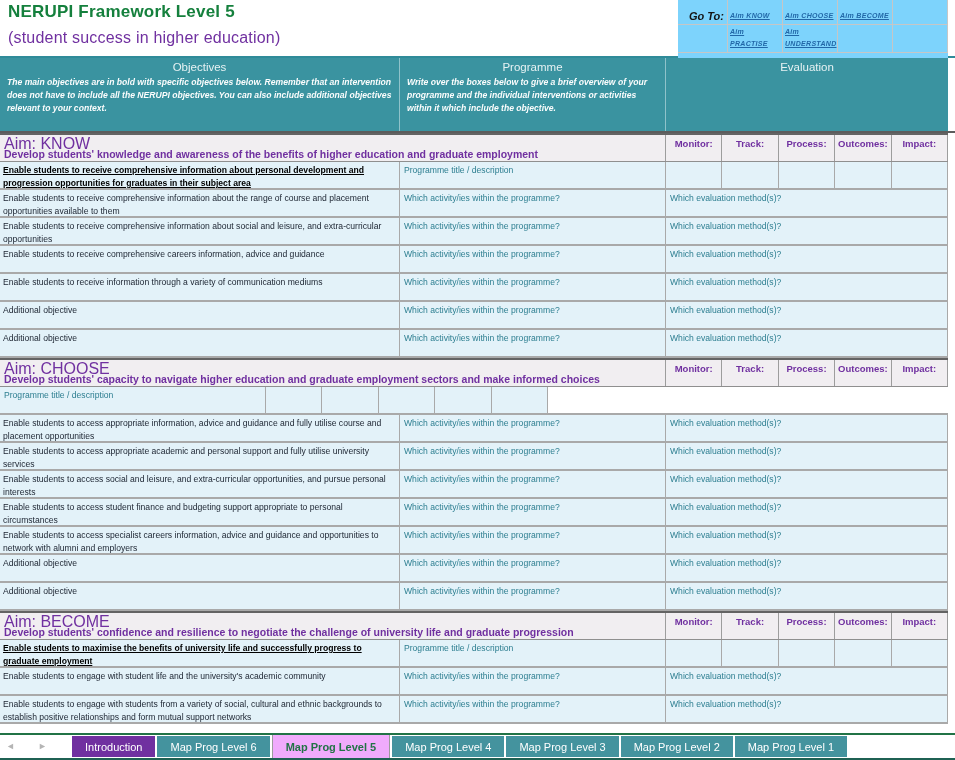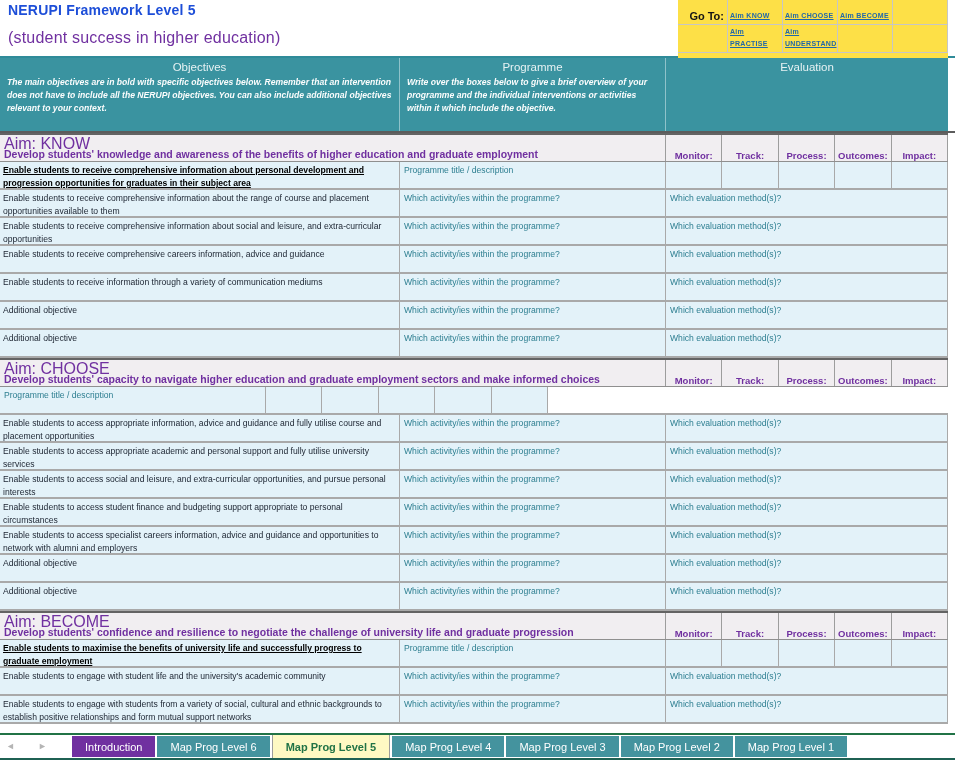--- a/index.html
+++ b/index.html
@@ -1,26 +1,26 @@
 <!DOCTYPE html>
 <html><head>
 <meta charset="utf-8">
 <style>
   html,body{margin:0;padding:0;background:#fff;}
   .app{position:relative;width:955px;height:760px;overflow:hidden;background:#fff;
        font-family:"Liberation Sans",sans-serif;}
 
   
   .topbar{position:relative;height:58px;border-bottom:2px solid #2f8b99;box-sizing:border-box;background:#fff;}
-  .title1{position:absolute;left:8px;top:2px;font-size:14px;font-weight:bold;color:#1d4ed8;letter-spacing:.2px;}
+  .title1{position:absolute;left:8px;top:2px;font-size:17px;font-weight:bold;color:#15803d;letter-spacing:.2px;}
   .title2{position:absolute;left:8px;top:29px;font-size:16px;font-weight:normal;color:#7030a0;letter-spacing:.2px;}
 
-  .goto{position:absolute;top:0;right:7px;width:270px;height:69px;background:#fde047;
+  .goto{position:absolute;top:0;right:7px;width:270px;height:69px;background:#7dd3fc;
         border-bottom:3px solid #1d7f8e;box-sizing:border-box;
-        display:grid;grid-template-columns:50px 55px 55px 55px 55px;grid-template-rows:25px 28px;}
+        display:grid;grid-template-columns:50px 55px 55px 55px 55px;grid-template-rows:25px 28px;font-style:italic;}
   .gcell{border-right:1px solid #c6c6c6;border-bottom:1px solid #c6c6c6;box-sizing:border-box;
          display:flex;align-items:flex-end;padding:1px 2px 2px 2px;overflow:hidden;}
   .glabel{font-size:11px;font-weight:bold;color:#141414;justify-content:flex-end;padding-right:3px;}
   .glink{font-size:7px;font-weight:bold;color:#2268a8;text-decoration:underline;line-height:1.7;
          letter-spacing:.3px;cursor:pointer;}
 
   
   .band{position:relative;height:75px;display:flex;background:#fff;border-bottom:2px solid #5c5c5c;box-sizing:border-box;}
   .bcol{box-sizing:border-box;background:#3a93a0;border-right:1px solid #8fc2ca;padding:2px 7px;overflow:hidden;}
   .bcol.b-obj{width:400px;}
@@ -32,42 +32,42 @@
 
   
   .sections{position:relative;width:955px;height:600px;overflow:hidden;background:#fff;}
   .sec-header{display:flex;height:29px;background:#f1eef1;border-top:2px solid #636363;
               border-bottom:1px solid #8f8f8f;box-sizing:border-box;width:948px;}
   .sec-titles{width:666px;box-sizing:border-box;border-right:1px solid #9d9d9d;padding:1px 4px;position:relative;}
   .sec-aim{font-size:16px;font-weight:normal;color:#7030a0;line-height:1.05;}
   .sec-sub{font-size:10.5px;font-weight:bold;color:#7030a0;position:absolute;left:4px;bottom:1px;white-space:nowrap;}
   .sec-evals{width:282px;display:grid;grid-template-columns:repeat(5,1fr);}
   .eval-lab{border-right:1px solid #9d9d9d;box-sizing:border-box;display:flex;align-items:flex-end;justify-content:center;
-            font-size:9.5px;font-weight:bold;color:#7030a0;padding-bottom:0;text-align:center;
+            font-size:9.5px;font-weight:bold;color:#7030a0;padding-bottom:12px;text-align:center;
             word-break:break-all;line-height:1.1;}
 
   .row{display:flex;height:28px;border-bottom:2px solid #a9a9a9;box-sizing:border-box;background:#fff;width:948px;}
   .c{box-sizing:border-box;background:#e3f2f9;border-right:1px solid #a9a9a9;overflow:hidden;cursor:cell;}
   .obj{width:400px;font-size:8.6px;color:#1b2330;padding:2px 4px 0 3px;line-height:1.5;}
   .obj.main{font-weight:bold;color:#000;text-decoration:underline;}
   .prog{width:266px;padding:2px 12px 0 4px;}
   .ph{font-size:8.6px;color:#2e7f91;line-height:1.4;}
   .evcells{width:282px;display:grid;grid-template-columns:repeat(5,1fr);}
   .evc{border-right:1px solid #a9a9a9;box-sizing:border-box;background:#e3f2f9;cursor:cell;}
   .evmerged{width:282px;padding:2px 16px 0 4px;}
 
   
   .tabbar{position:absolute;left:0;bottom:0;width:955px;height:27px;background:#fff;
           border-top:2px solid #217346;box-sizing:border-box;}
   .tabbar::after{content:"";position:absolute;left:0;bottom:0;width:100%;height:2px;background:#1f6153;}
   .tabs{position:absolute;left:72px;top:0;display:flex;gap:2px;}
   .tab{display:flex;align-items:center;justify-content:center;padding:0 13px;font-size:11px;
        color:#fff;background:#44939e;height:21px;margin-top:1px;cursor:pointer;white-space:nowrap;}
   .tab.purple{background:#7030a0;}
-  .tab.active{background:#fef9c3;color:#217346;font-weight:bold;height:23px;margin-top:0;
+  .tab.active{background:#f0abfc;color:#217346;font-weight:bold;height:23px;margin-top:0;
               border-left:1px solid #9c9c9c;border-right:1px solid #9c9c9c;}
   .nav-arrow{position:absolute;top:7px;font-size:9px;color:#b5b5b5;cursor:pointer;line-height:1;}
   .nav-arrow.left{left:6px;}
   .nav-arrow.right{left:38px;}
 </style>
 </head>
 <body>
 
 <div class="app">
 

